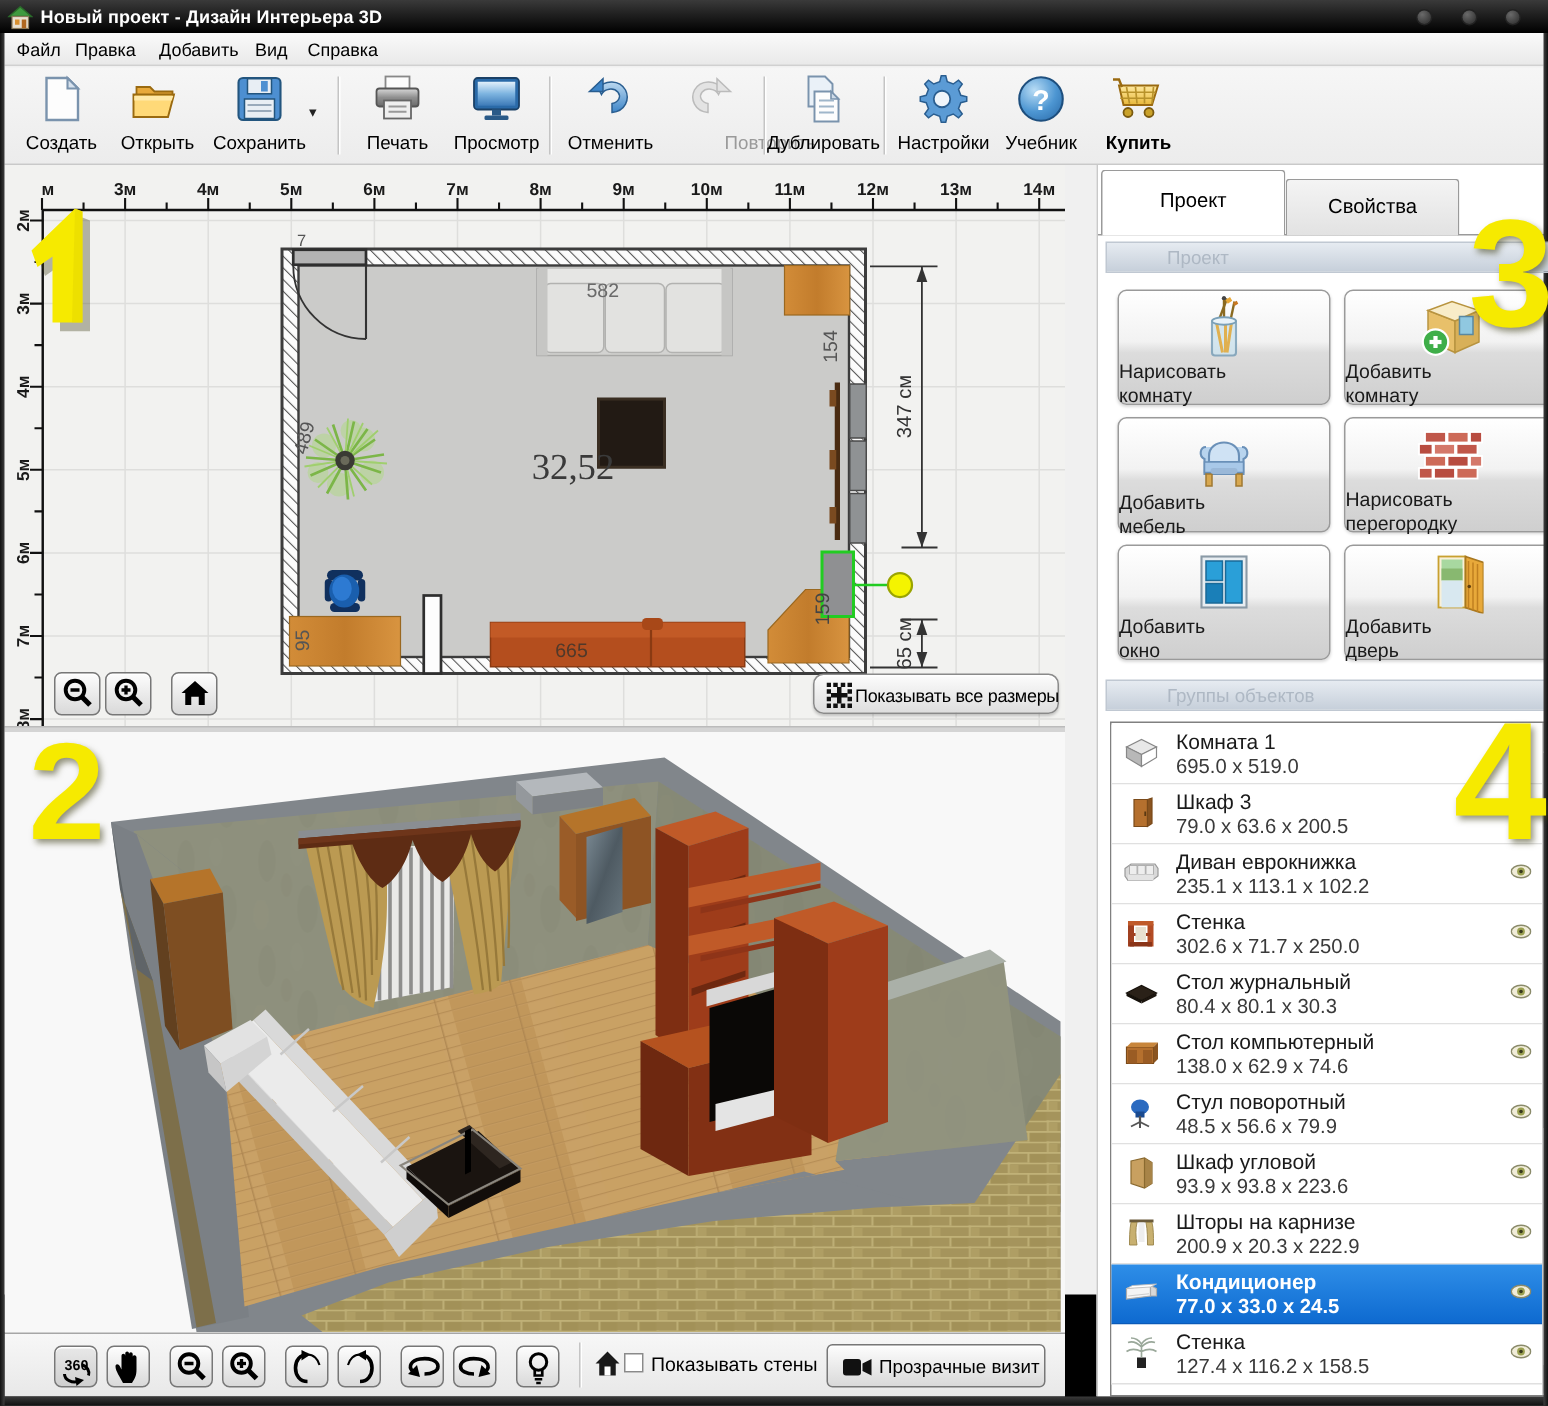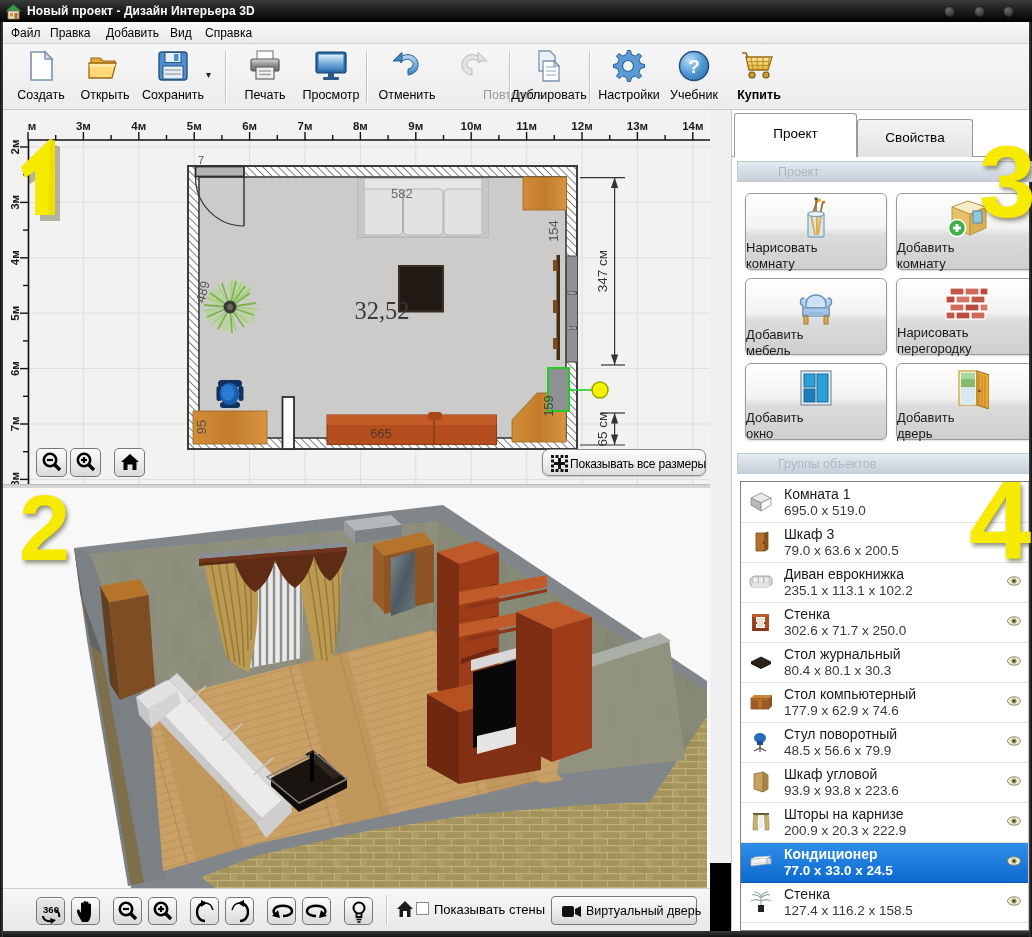--- a/index.html
+++ b/index.html
@@ -671,21 +671,21 @@
     <path d="M3 11 L11 3 L19 11 L16.5 11 L16.5 19 L5.5 19 L5.5 11 Z" fill="#1a1a1a"></path>
     <rect x="9" y="13" width="4" height="6" fill="#fff"></rect>
   </svg>
   <div style="position:absolute;left:413px;top:13px;width:13px;height:13px;border:1px solid #8a8a8a;background:#fff"></div>
   <span style="position:absolute;left:431px;top:13px;font-size:13px;color:#000">Показывать стены</span>
   <div style="position:absolute;left:548px;top:7px;width:146px;height:29px;border:1px solid #777;border-radius:4px;background:linear-gradient(#fdfdfd,#d9d9d9);box-shadow:inset 0 1px 0 #fff">
     <svg style="position:absolute;left:10px;top:7px" width="20" height="15" viewBox="0 0 20 15">
       <rect x="0" y="2" width="12" height="11" rx="2" fill="#111"></rect>
       <polygon points="13,5 19,2 19,13 13,10" fill="#111"></polygon>
     </svg>
-    <span style="position:absolute;left:34px;top:7px;font-size:12.5px;color:#000;white-space:nowrap">Виртуальный дверь</span>
+    <span style="position:absolute;left:34px;top:7px;font-size:12.5px;color:#000;white-space:nowrap">Прозрачные визит</span>
   </div>
 </div>
 <div id="rightpanel">
 
   <div style="position:absolute;left:2px;top:3px;width:123px;height:44px;background:#fff;border:1px solid #9a9a9a;border-bottom:none;border-radius:3px 3px 0 0;z-index:3"></div>
   <div style="position:absolute;left:22px;top:16px;font-size:13.5px;color:#000;z-index:4;width:83px;text-align:center">Проект</div>
   <div style="position:absolute;left:125px;top:9px;width:116px;height:38px;background:linear-gradient(#f4f4f4,#e2e2e2);border:1px solid #9a9a9a;border-bottom:none;border-radius:3px 3px 0 0;z-index:2"></div>
   <div style="position:absolute;left:125px;top:20px;font-size:13.5px;color:#000;z-index:4;width:116px;text-align:center">Свойства</div>
   <div style="position:absolute;left:0px;top:46px;width:319px;height:775px;background:#fff;border-top:1px solid #9a9a9a"></div>
 
@@ -869,21 +869,21 @@
 </div>
 <div class="lrow" style="top:201px">
 <svg class="ic" width="24" height="24" viewBox="0 0 24 24">
             <polygon points="2,8 20,8 20,19 2,19" fill="#b5702e" stroke="#7a4a1a" stroke-width="0.8"></polygon>
             <rect x="3" y="10" width="6" height="9" fill="#9a5c24"></rect>
             <rect x="13" y="10" width="6" height="9" fill="#9a5c24"></rect>
             <polygon points="2,8 5,5 23,5 20,8" fill="#c8863c"></polygon>
             <polygon points="20,19 23,16 23,5 20,8" fill="#8a5420"></polygon>
           </svg>
 <div class="nm">Стол компьютерный</div>
-          <div class="dm">177.9 x 62.9 x 74.6</div>
+          <div class="dm">138.0 x 62.9 x 74.6</div>
 <svg class="eye" width="14" height="10" viewBox="0 0 14 10">
             <ellipse cx="7" cy="5" rx="6.5" ry="4.2" fill="#f0ecd8" stroke="#8a8a6a" stroke-width="1"></ellipse>
             <circle cx="7" cy="5" r="2.6" fill="#9aa050"></circle>
             <circle cx="7" cy="5" r="1.2" fill="#3a3a20"></circle>
           </svg>
 </div>
 <div class="lrow" style="top:241px">
 <svg class="ic" width="24" height="24" viewBox="0 0 24 24">
             <ellipse cx="11" cy="8" rx="6" ry="5" fill="#2a6ac0"></ellipse>
             <rect x="8" y="11" width="6" height="4" fill="#1a4a90"></rect>

